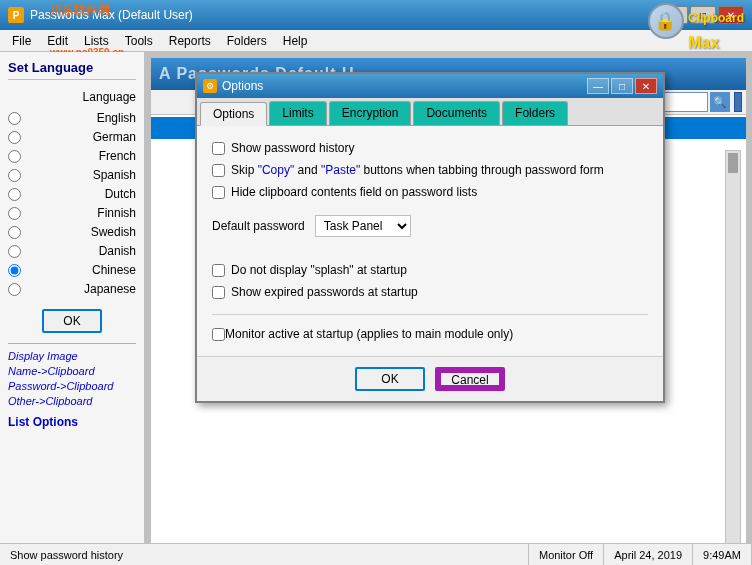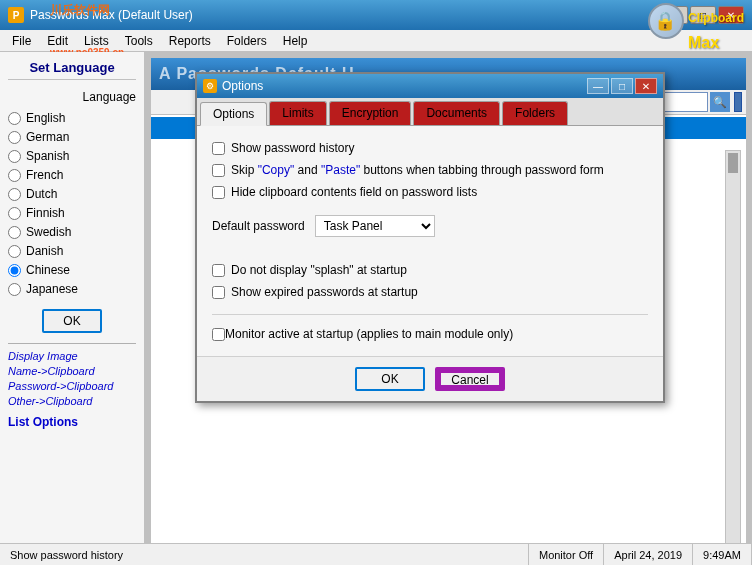--- a/index.html
+++ b/index.html
@@ -87,33 +87,33 @@
       padding: 8px;
       flex-shrink: 0;
     }
     .sidebar-title {
       font-size: 13px;
       font-weight: bold;
       color: #000080;
       margin-bottom: 10px;
       border-bottom: 1px solid #c0c0c0;
       padding-bottom: 4px;
-      text-align: center;
     }
     .lang-group-title {
       font-size: 12px;
       margin-bottom: 6px;
       text-align: right;
     }
     .radio-item {
       display: flex;
       align-items: center;
       margin-bottom: 3px;
       cursor: pointer;
       padding: 1px 0;
+      justify-content: space-between;
     }
     .radio-item input[type="radio"] {
       margin-right: 5px;
       cursor: pointer;
     }
     .radio-label { font-size: 12px; }
 
     .ok-btn-container {
       margin-top: 12px;
       display: flex;
@@ -209,21 +209,21 @@
 
     
     .tab-bar {
       display: flex;
       background: #e0e0e0;
       padding: 3px 3px 0 3px;
       border-bottom: 1px solid #a0a0a0;
     }
     .tab {
       padding: 4px 12px;
-      background: #b91c1c;
+      background: #14b8a6;
       border: 1px solid #a0a0a0;
       border-bottom: none;
       margin-right: 2px;
       cursor: pointer;
       font-size: 12px;
       border-radius: 3px 3px 0 0;
     }
     .tab.active {
       background: #f0f0f0;
       border-bottom: 1px solid #f0f0f0;
@@ -248,21 +248,21 @@
     }
     .checkbox-label { font-size: 12px; }
 
     .default-password-row {
       display: flex;
       align-items: center;
       margin: 16px 0;
     }
     .dp-label { margin-right: 10px; font-size: 12px; }
     .dp-select {
-      width: 120px;
+      width: 96px;
       height: 22px;
       border: 1px solid #c0c0c0;
       background: white;
       font-size: 12px;
       padding: 0 4px;
     }
 
     .section-gap { height: 10px; }
 
     .monitor-row {
@@ -362,25 +362,25 @@
     <div class="radio-item">
       <input type="radio" name="language" style="">
       <span class="radio-label">English</span>
     </div>
     <div class="radio-item">
       <input type="radio" name="language" style="">
       <span class="radio-label">German</span>
     </div>
     <div class="radio-item">
       <input type="radio" name="language" style="">
+      <span class="radio-label">French</span>
+    </div>
+    <div class="radio-item">
+      <input type="radio" name="language" style="">
       <span class="radio-label">Spanish</span>
-    </div>
-    <div class="radio-item">
-      <input type="radio" name="language" style="">
-      <span class="radio-label">French</span>
     </div>
     <div class="radio-item">
       <input type="radio" name="language" style="">
       <span class="radio-label">Dutch</span>
     </div>
     <div class="radio-item">
       <input type="radio" name="language" style="">
       <span class="radio-label">Finnish</span>
     </div>
     <div class="radio-item">

